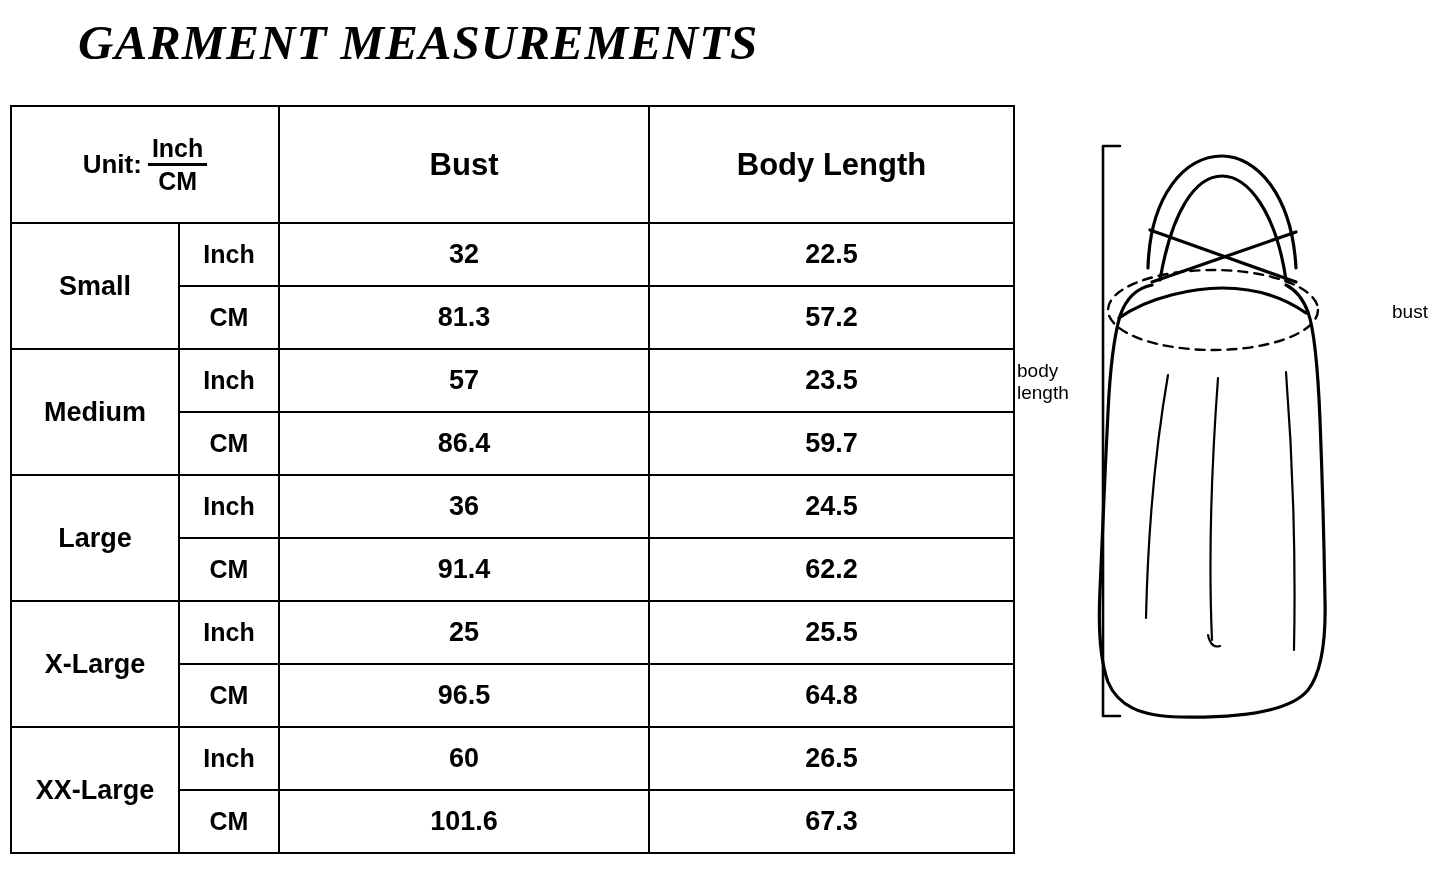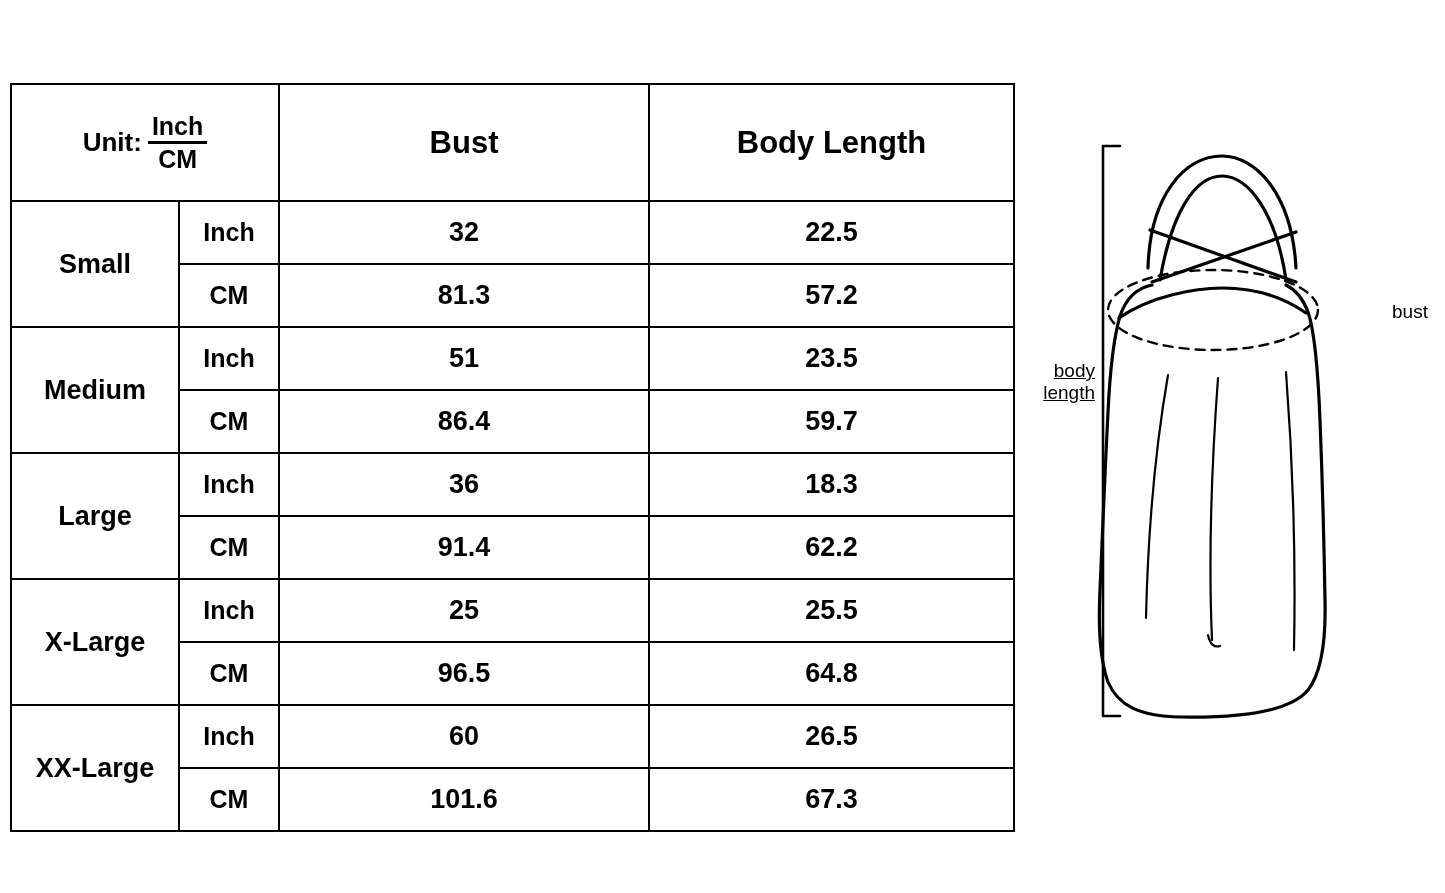--- a/index.html
+++ b/index.html
@@ -29,21 +29,21 @@
     font-style: italic;
     font-weight: bold;
     font-size: 49px;
     letter-spacing: 1px;
     white-space: nowrap;
   }
   
   .table-wrap {
     position: absolute;
     left: 10px;
-    top: 83px;
+    top: 105px;
     width: 941px;
   }
   table.sizechart {
     border-collapse: collapse;
     width: 1003px;
     table-layout: fixed;
   }
   table.sizechart td {
     border: 2px solid #000000;
     text-align: center;
@@ -133,30 +133,30 @@
     color: #000;
     line-height: 1.15;
   }
   .lbl-bust {
     left: 392px;
     top: 181px;
   }
   .lbl-body {
     left: 17px;
     top: 240px;
-    text-align: right;
+    text-align: left;
     width: 78px;
-    text-decoration: underline;
   }
 </style>
 </head>
 <body>
 
 <div class="page">
 
+  <div class="title">GARMENT MEASUREMENTS</div>
 
   <div class="table-wrap">
     <table class="sizechart">
       <colgroup>
         <col class="c-size">
           <col class="c-unit">
           <col class="c-bust">
           <col class="c-len">
       </colgroup>
       <tbody>
@@ -184,34 +184,34 @@
         </tr>
         <tr>
           <td class="tan unit-label">CM</td>
           <td class="val">81.3</td>
           <td class="val">57.2</td>
         </tr>
 
         <tr>
           <td class="tan size-label" rowspan="2">Medium</td>
           <td class="tan unit-label">Inch</td>
-          <td class="val">51</td>
+          <td class="val">57</td>
           <td class="val">23.5</td>
         </tr>
         <tr>
           <td class="tan unit-label">CM</td>
           <td class="val">86.4</td>
           <td class="val">59.7</td>
         </tr>
 
         <tr>
           <td class="tan size-label" rowspan="2">Large</td>
           <td class="tan unit-label">Inch</td>
           <td class="val">36</td>
-          <td class="val">18.3</td>
+          <td class="val">24.5</td>
         </tr>
         <tr>
           <td class="tan unit-label">CM</td>
           <td class="val">91.4</td>
           <td class="val">62.2</td>
         </tr>
 
         <tr>
           <td class="tan size-label" rowspan="2">X-Large</td>
           <td class="tan unit-label">Inch</td>

